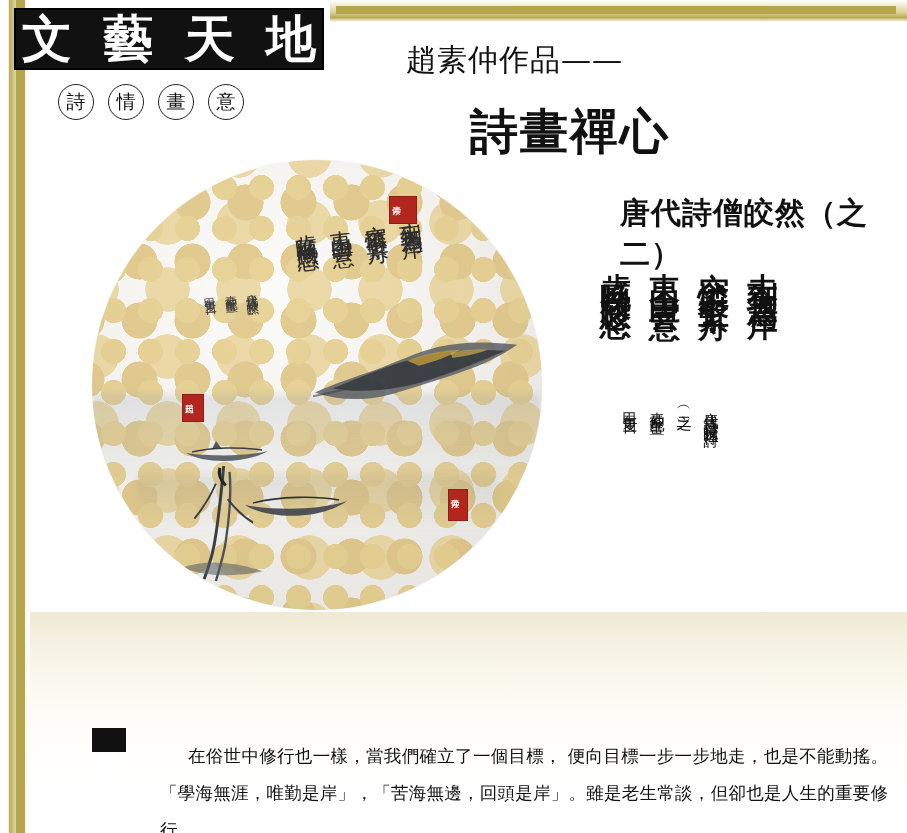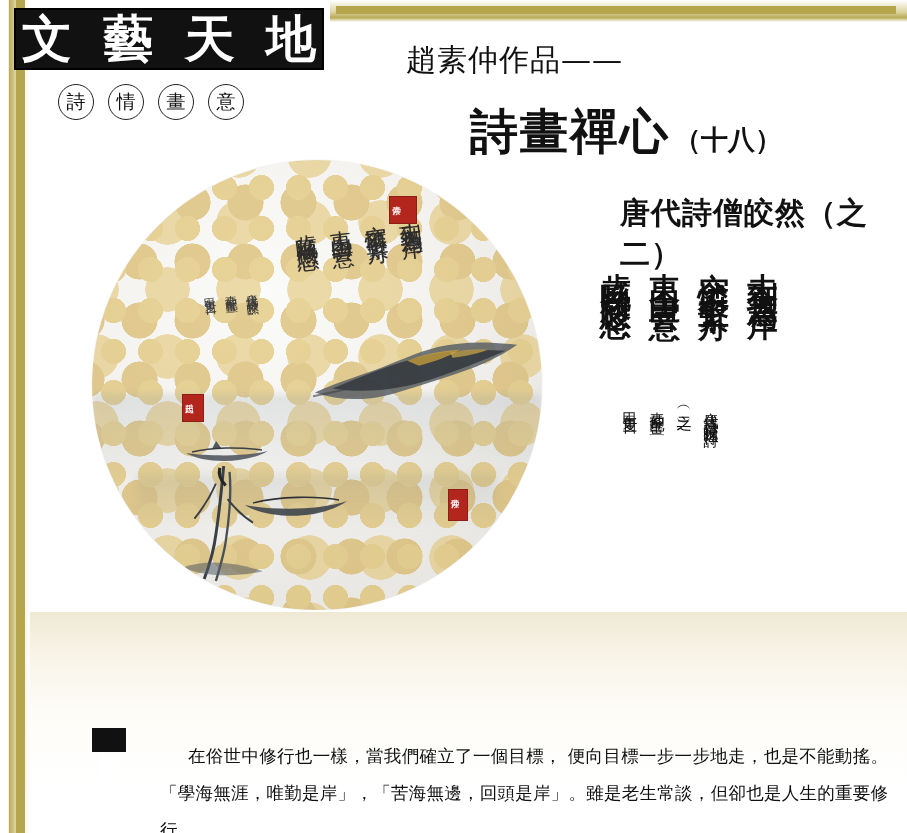--- a/index.html
+++ b/index.html
@@ -252,21 +252,20 @@
       <div class="circ">情</div>
       <div class="circ">畫</div>
       <div class="circ">意</div>
     </div>
   </div>
 
   <div class="author-line">趙素仲作品——</div>
 
   <div class="main-title">
     <div class="big">詩畫禪心</div>
-    <div class="paren">（十八）</div>
   </div>
 
   <div class="sub-title">唐代詩僧皎然（之二）</div>
 
   <div class="poem">
     <div class="poem-col">未到無為岸，</div>
     <div class="poem-col">空憐不繫舟。</div>
     <div class="poem-col">東山白雲意，</div>
     <div class="poem-col">歲晚尚悠悠。</div>
   </div>

